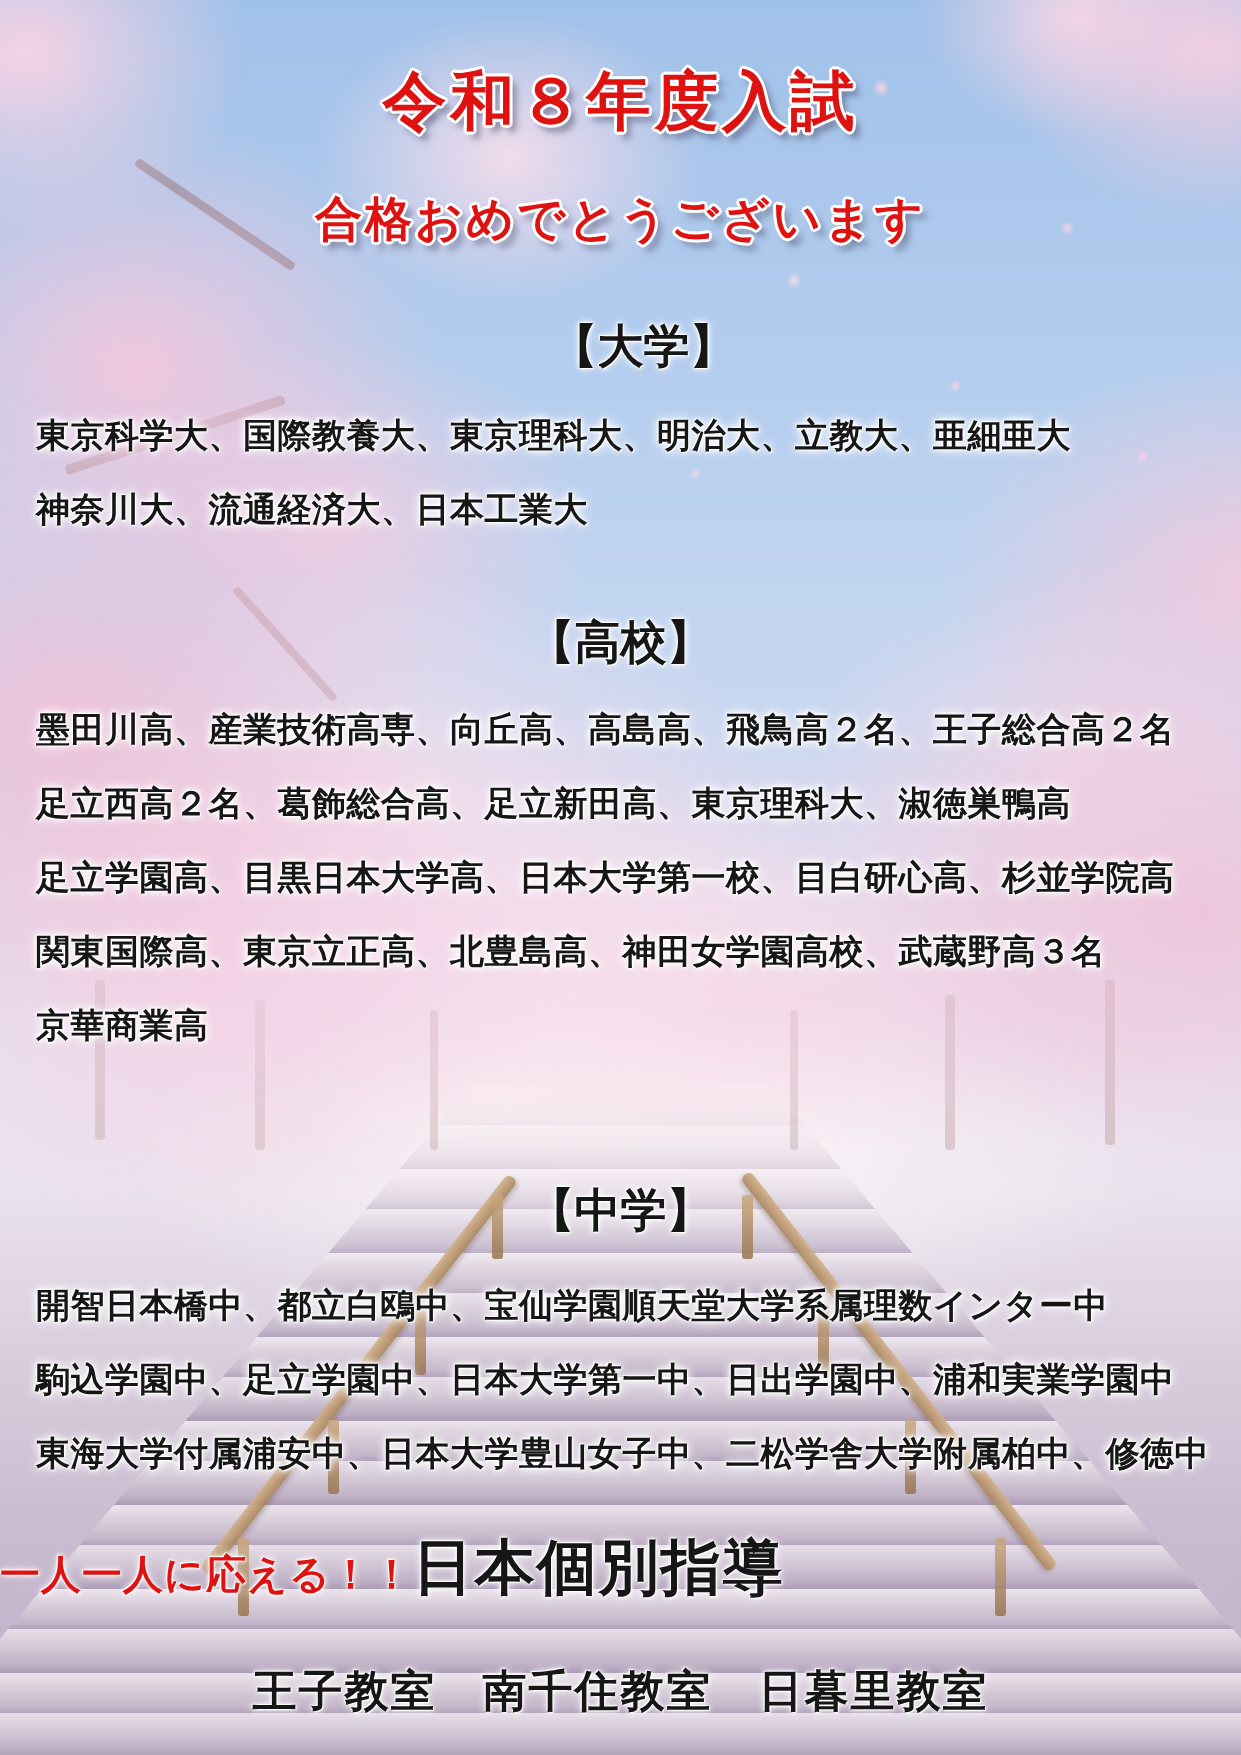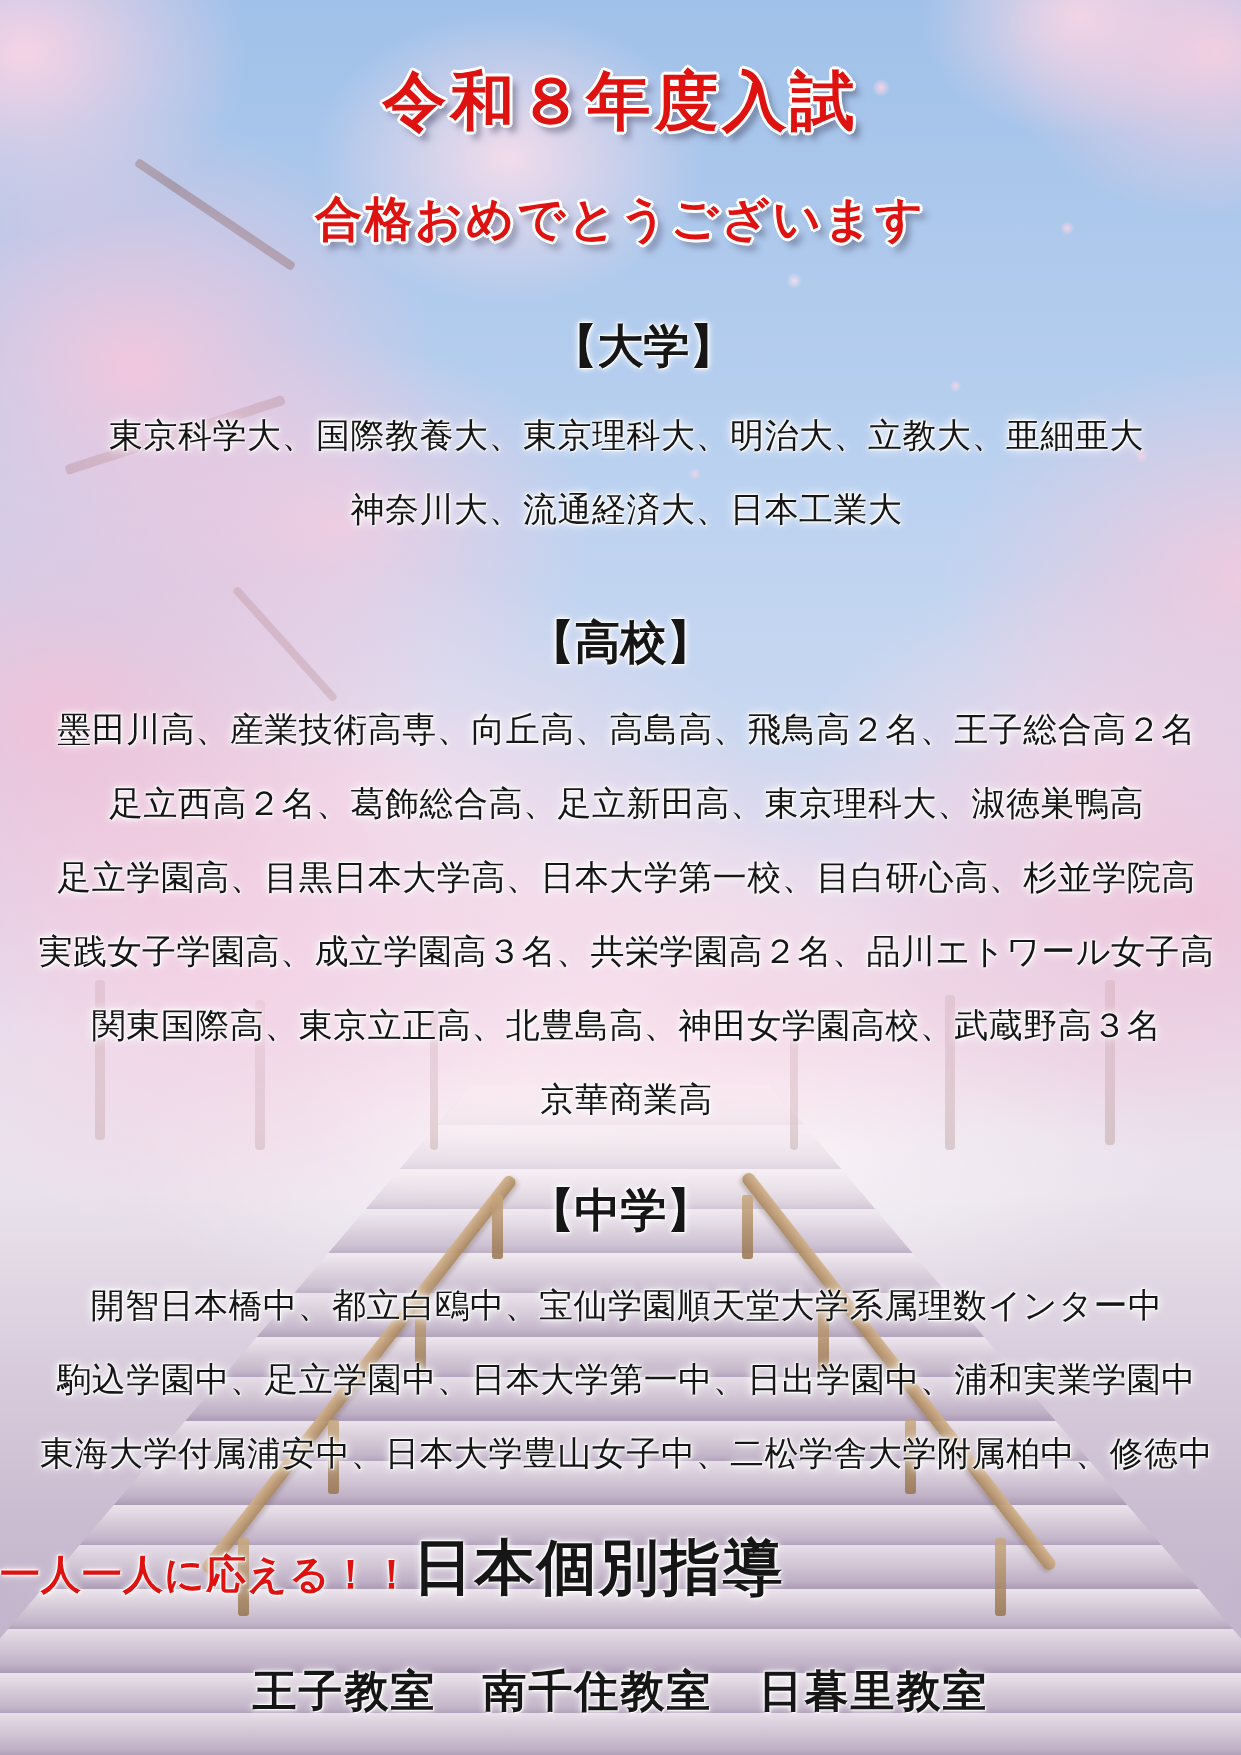--- a/index.html
+++ b/index.html
@@ -98,22 +98,22 @@
       0 -3px 0 #fff, 0 3px 0 #fff, -3px 0 0 #fff, 3px 0 0 #fff,
       6px 7px 7px rgba(70,70,100,.6);
   }
   .heading{
     text-align:center;font-size:46px;font-weight:bold;
     text-shadow:0 0 5px #fff,0 0 9px #fff,1px 1px 1px #fff,-1px -1px 1px #fff;
   }
   .h-univ{top:316px;margin-left:46px;}
   .h-hs{top:612px;}
   .h-jhs{top:1180px;}
-  .list{position:absolute;left:28px;right:16px;font-size:34px;font-weight:normal;letter-spacing:.5px;
-    text-shadow:0 0 4px #fff,0 0 8px #fff,0 0 12px #fff,1px 1px 1px #fff,-1px -1px 1px #fff;text-align:center;}
+  .list{position:absolute;left:36px;right:16px;font-size:34px;font-weight:bold;letter-spacing:.5px;
+    text-shadow:0 0 4px #fff,0 0 8px #fff,0 0 12px #fff,1px 1px 1px #fff,-1px -1px 1px #fff;}
   .list .line{height:74px;line-height:74px;white-space:nowrap;}
   .l-univ{top:398px;}
   .l-hs{top:692px;}
   .l-jhs{top:1268px;}
   .tagline{position:absolute;left:0;right:0;top:1528px;text-align:left;white-space:nowrap;}
   .tagline .red{
     font-size:40px;font-weight:bold;letter-spacing:1px;
     text-shadow:0 0 4px #fff,0 0 8px #fff,1px 1px 1px #fff,-1px -1px 1px #fff;
   }
   .tagline .black{
@@ -163,21 +163,20 @@
   <div class="list l-univ" style="color:#161616;">
     <div class="line">東京科学大、国際教養大、東京理科大、明治大、立教大、亜細亜大</div>
     <div class="line">神奈川大、流通経済大、日本工業大</div>
   </div>
 
   <div class="txt heading h-hs" style="color:#161616;">【高校】</div>
   <div class="list l-hs" style="color:#161616;">
     <div class="line">墨田川高、産業技術高専、向丘高、高島高、飛鳥高２名、王子総合高２名</div>
     <div class="line">足立西高２名、葛飾総合高、足立新田高、東京理科大、淑徳巣鴨高</div>
     <div class="line">足立学園高、目黒日本大学高、日本大学第一校、目白研心高、杉並学院高</div>
-    <div class="line">実践女子学園高、成立学園高３名、共栄学園高２名、品川エトワール女子高</div>
     <div class="line">関東国際高、東京立正高、北豊島高、神田女学園高校、武蔵野高３名</div>
     <div class="line">京華商業高</div>
   </div>
 
   <div class="txt heading h-jhs" style="color:#161616;">【中学】</div>
   <div class="list l-jhs" style="color:#161616;">
     <div class="line">開智日本橋中、都立白鴎中、宝仙学園順天堂大学系属理数インター中</div>
     <div class="line">駒込学園中、足立学園中、日本大学第一中、日出学園中、浦和実業学園中</div>
     <div class="line">東海大学付属浦安中、日本大学豊山女子中、二松学舎大学附属柏中、修徳中</div>
   </div>

